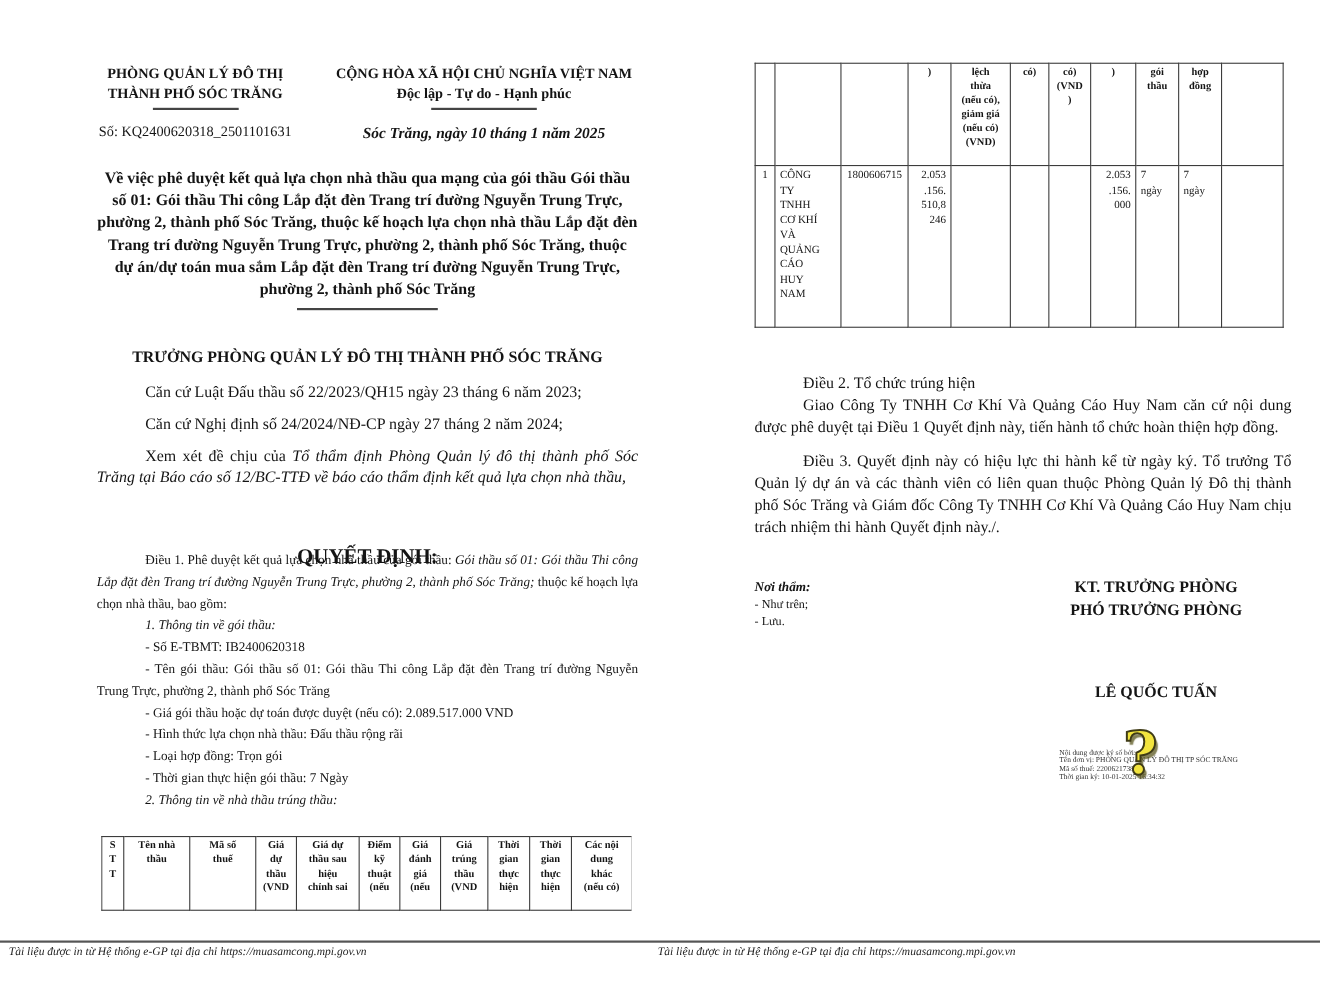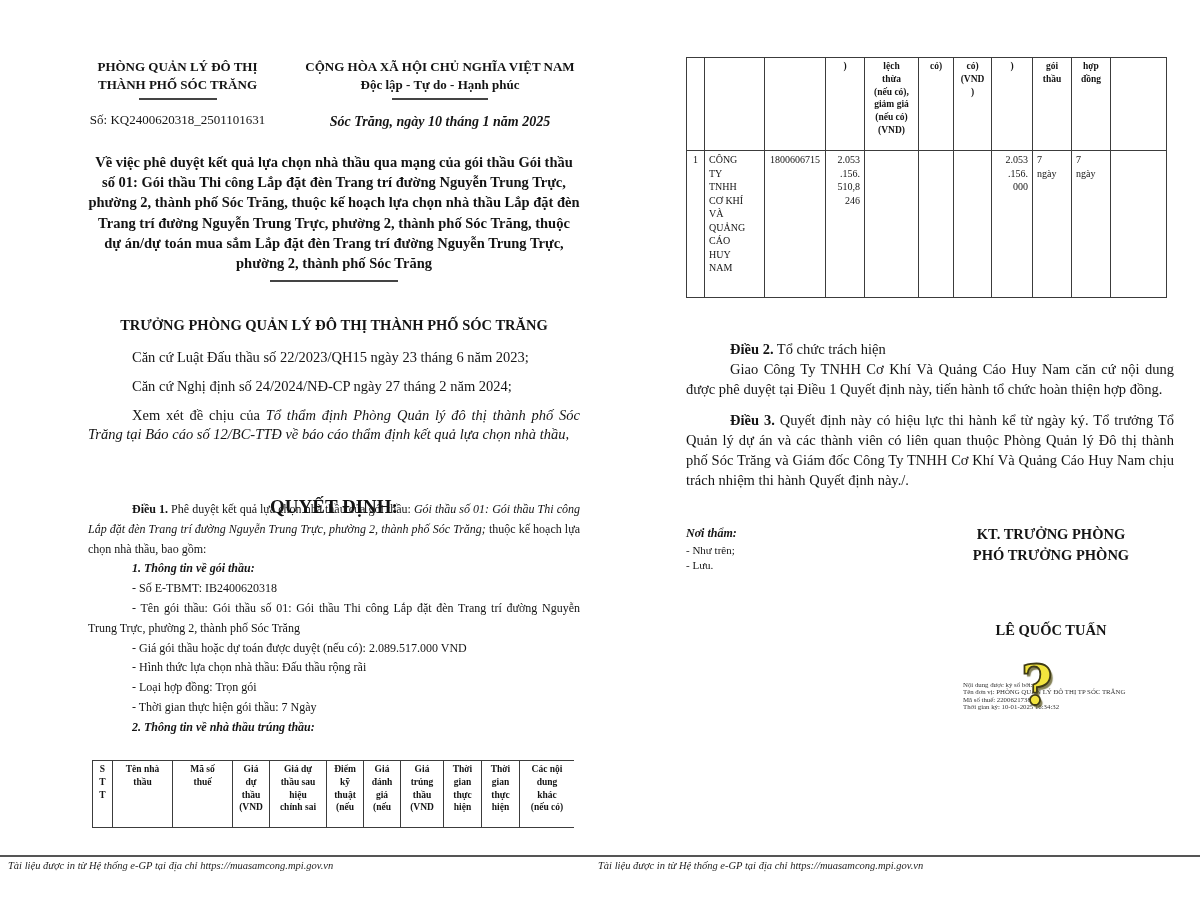--- a/index.html
+++ b/index.html
@@ -3,21 +3,21 @@
 <meta charset="utf-8">
 <style>
   html,body{margin:0;padding:0;}
   body{
     width:1200px;height:914px;background:#ffffff;
     font-family:"Liberation Serif","DejaVu Serif",serif;
     color:#141414;overflow:hidden;position:relative;
     -webkit-font-smoothing:antialiased;
   }
   .abs{position:absolute;}
-  .b{font-weight:bold;}
+  .b{font-weight:normal;}
   .i{font-style:italic;}
   .just{text-align:justify;}
 
   
   #p1-org{left:70px;top:58px;width:215px;text-align:center;font-size:13px;font-weight:bold;line-height:18px;}
   #p1-org .rule{width:78px;height:1.5px;background:#444;margin:4px auto 0 auto;}
   #p1-docno{left:70px;top:112px;width:215px;text-align:center;font-size:13px;font-weight:normal;}
   #p1-nat{left:295px;top:58px;width:290px;text-align:center;font-size:13px;font-weight:bold;line-height:18px;}
   #p1-nat .rule{width:96px;height:1.5px;background:#444;margin:4px auto 0 auto;}
   #p1-date{left:295px;top:114px;width:290px;text-align:center;font-size:14px;font-weight:bold;font-style:italic;}
@@ -249,21 +249,21 @@
 ngày</td>
       <td class="lft">7
 ngày</td>
       <td></td>
     </tr>
   </tbody>
     </table>
 </div>
 
 <div class="abs" id="p2-articles">
-  <p><span class="b">Điều 2.</span><span> Tổ chức trách hiện</span></p>
+  <p><span class="b">Điều 2.</span><span> Tổ chức trúng hiện</span></p>
   <p class="just">Giao Công Ty TNHH Cơ Khí Và Quảng Cáo Huy Nam  căn cứ nội dung được phê duyệt tại Điều 1 Quyết định này, tiến hành tổ chức hoàn thiện hợp đồng.</p>
   <p class="just gap"><span class="b">Điều 3.</span><span> Quyết định này có hiệu lực thi hành kể từ ngày ký. Tổ trưởng Tổ Quản lý dự án và các thành viên có liên quan thuộc Phòng Quản lý Đô thị thành phố Sóc Trăng và Giám đốc Công Ty TNHH Cơ Khí Và Quảng Cáo Huy Nam chịu trách nhiệm thi hành Quyết định này./.</span></p>
 </div>
 
 <div class="abs" id="p2-recipients">
   <div class="lbl">Nơi thẩm:</div>
   <div>- Như trên;</div>
   <div>- Lưu.</div>
 </div>
 

